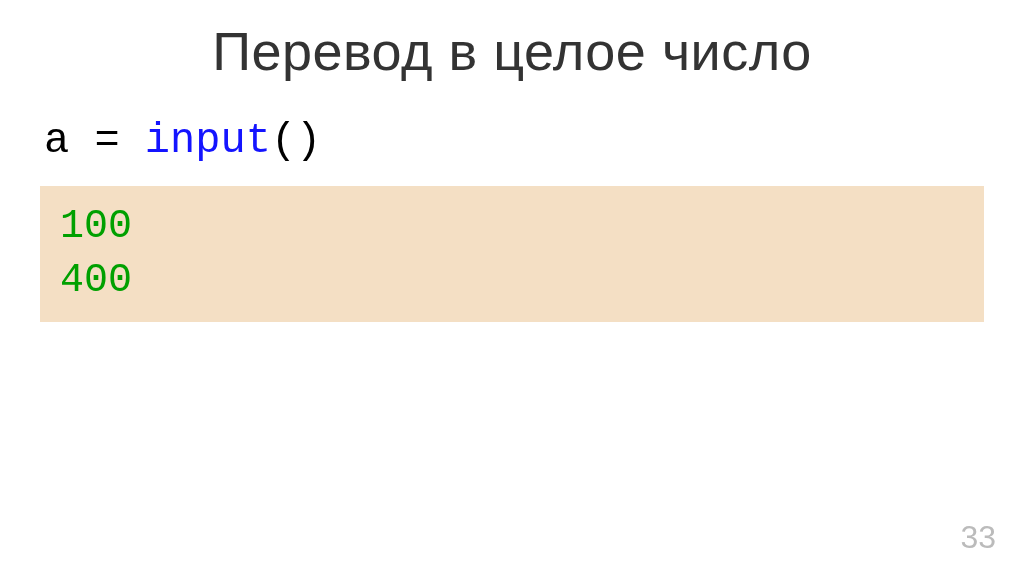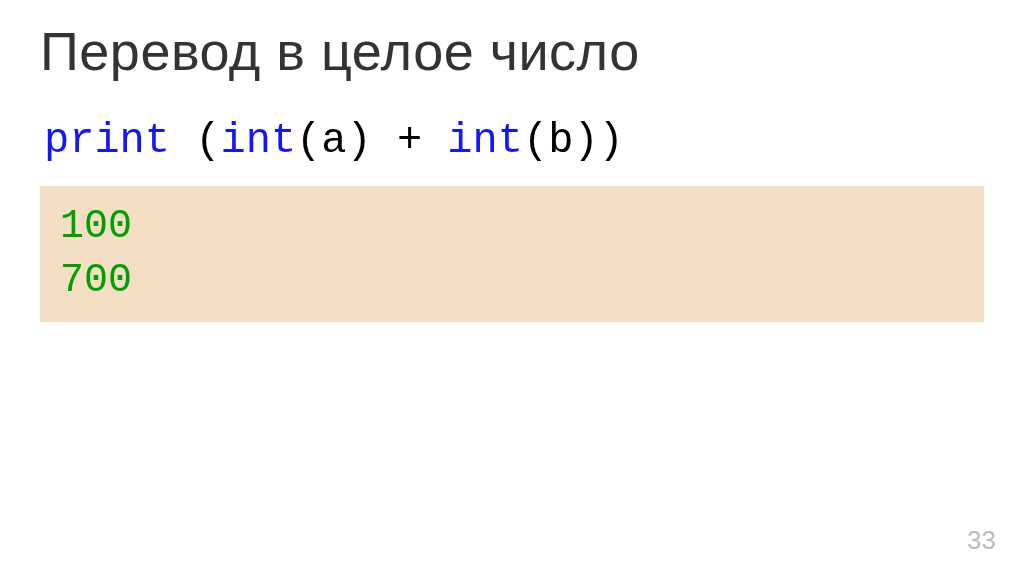--- a/index.html
+++ b/index.html
@@ -18,21 +18,21 @@
     .slide {
       width: 100%;
       height: 100%;
       padding: 20px 40px;
       position: relative;
     }
     .title {
       font-size: 54px;
       font-weight: 300;
       color: #333;
-      text-align: left;
+      text-align: center;
       margin-bottom: 30px;
       letter-spacing: 0.5px;
     }
     .code-block {
       font-family: "Courier New", monospace;
       font-size: 42px;
       line-height: 1.4;
       margin-bottom: 15px;
       padding-left: 4px;
     }
@@ -56,33 +56,33 @@
     .out-green {
       color: #00a000;
     }
     .out-black {
       color: #4d4d33;
     }
     .page-number {
       position: absolute;
       bottom: 18px;
       right: 28px;
-      font-size: 26px;
+      font-size: 32px;
       color: #bbbbbb;
     }
   </style>
 </head>
 <body>
 
 <div class="slide">
   <h1 class="title">Перевод в целое число</h1>
 
   <div class="code-block">
-    <div class="code-line"><span class="kw-blue">print</span><span class="txt-black"> </span><span class="txt-black">(</span><span class="kw-blue">int</span><span class="txt-black">(a)</span><span class="txt-black"> + </span><span class="kw-blue">int</span><span class="txt-black">(b)</span><span class="txt-black">)</span></div>
+    <div class="code-line"><span class="txt-black">a</span><span class="txt-black"> = </span><span class="kw-blue">input</span><span class="txt-black">()</span></div>
   </div>
 
   <div class="output-box">
     <div class="out-green">100</div>
-    <div class="out-green">700</div>
+    <div class="out-green">400</div>
   </div>
 
   <div class="page-number">33</div>
 </div>
 
 </body></html>

